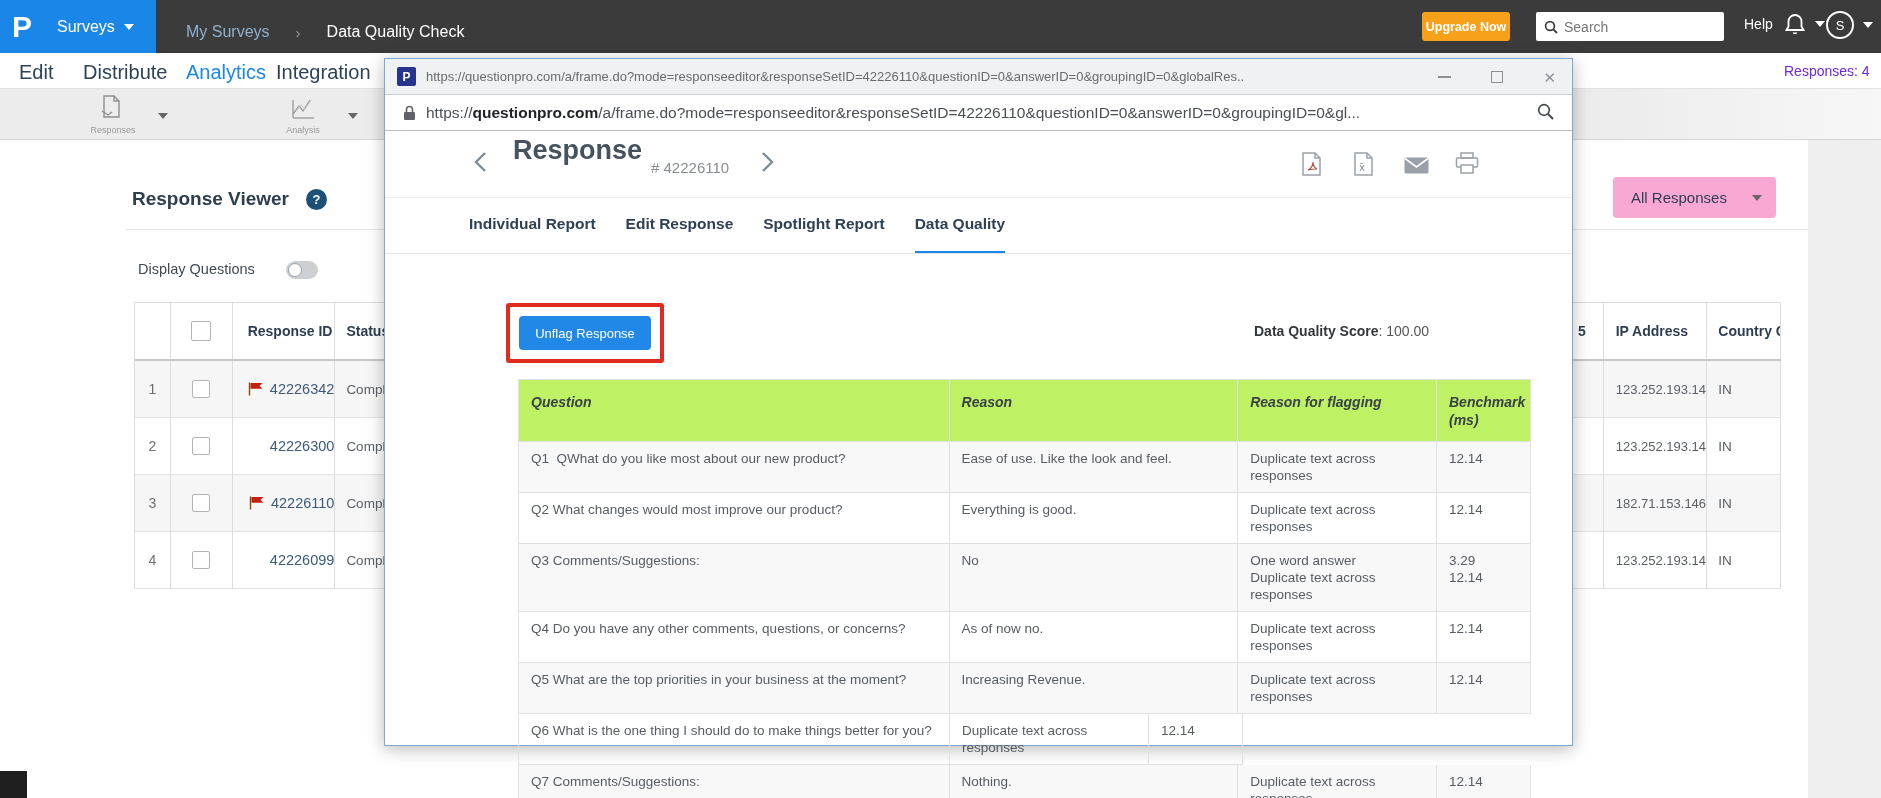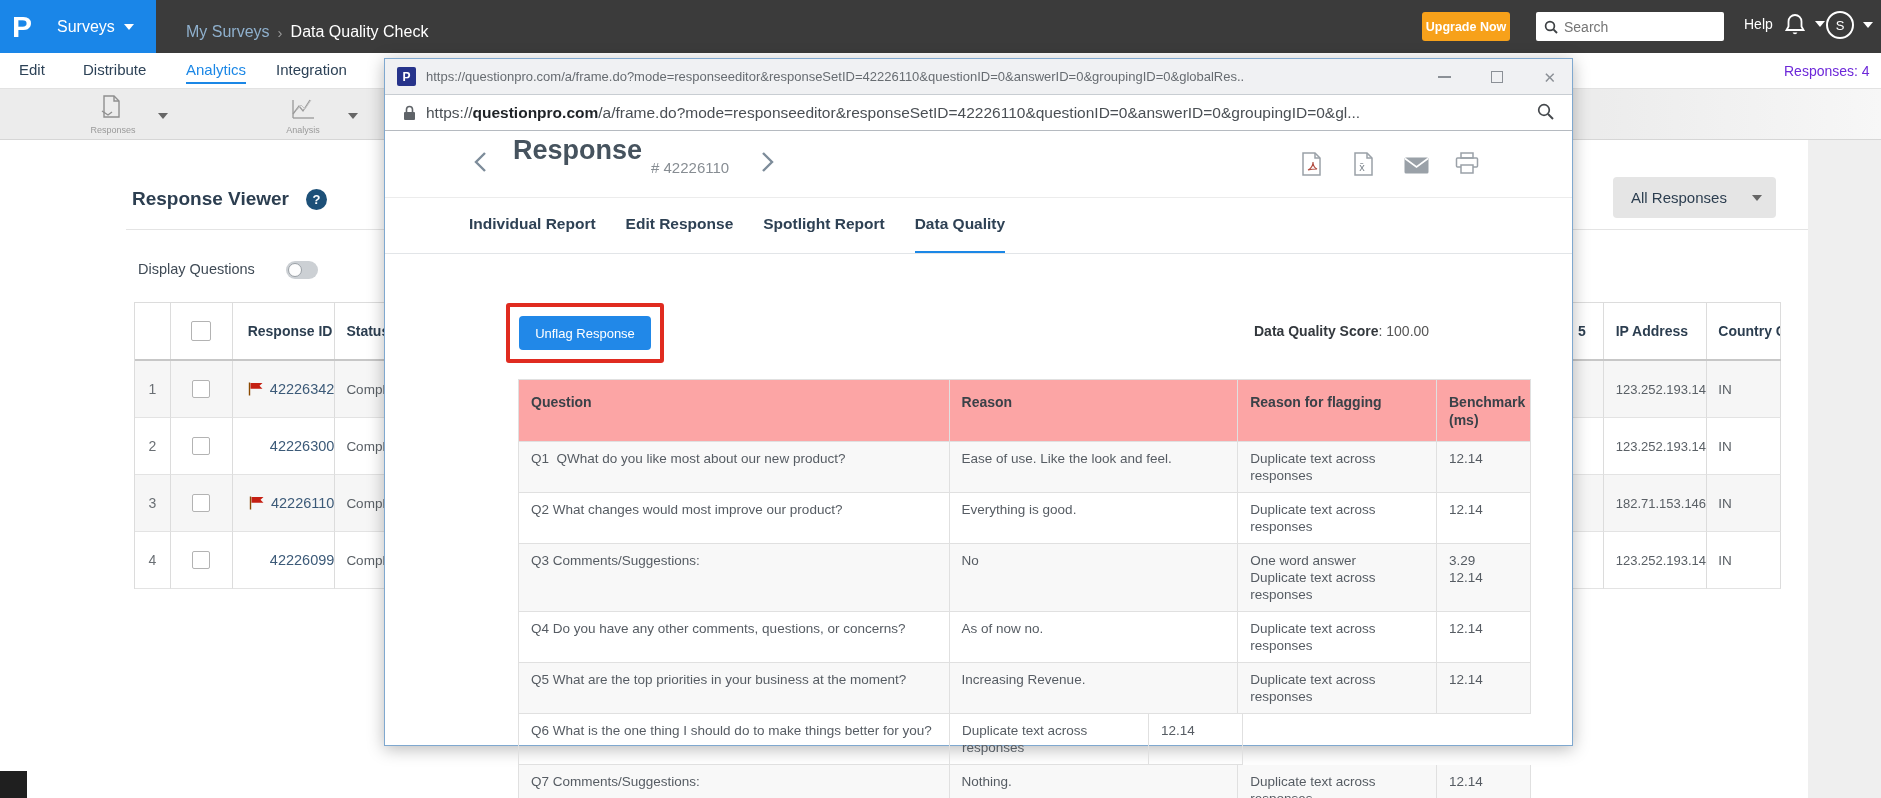--- a/index.html
+++ b/index.html
@@ -8,59 +8,59 @@
     font-family:"Liberation Sans", sans-serif; }
 
   
   #topbar { position:absolute; left:0; top:0; width:1881px; height:53px; background:#3b3b3b; }
   #brand { position:absolute; left:0; top:0; width:156px; height:53px; background:#1a86e8;
     display:flex; align-items:center; cursor:pointer; }
   #brand .logo { color:#fff; font-size:30px; font-weight:bold; margin-left:12px; line-height:1; }
   #brand .plabel { color:#fff; font-size:16px; margin-left:25px; }
   .caret { display:inline-block; width:0; height:0; border-left:5px solid transparent;
     border-right:5px solid transparent; border-top:6px solid #fff; margin-left:9px; }
-  #breadcrumb { position:absolute; left:186px; top:0; height:64px; display:flex; align-items:center; gap:8px; }
+  #breadcrumb { position:absolute; left:186px; top:0; height:64px; display:flex; align-items:center; gap:26px; }
   #breadcrumb .parent { color:#8fb0cd; font-size:16px; cursor:pointer; }
   #breadcrumb .sep { color:#9a9a9a; font-size:15px; }
   #breadcrumb .current { color:#ffffff; font-size:16px; }
   #upgrade-btn { position:absolute; left:1422px; top:12px; width:88px; height:29px; background:#f7a11a;
     border:none; border-radius:3px; color:#fff; font-size:12.5px; font-weight:bold; cursor:pointer;
     font-family:"Liberation Sans", sans-serif; }
   #searchbox { position:absolute; left:1536px; top:12px; width:188px; height:29px; background:#fff;
     border-radius:2px; display:flex; align-items:center; padding-left:8px; }
   #searchbox input { border:none; outline:none; width:140px; margin-left:6px; font-size:14px;
     color:#444; font-family:"Liberation Sans", sans-serif; }
   #help-link { position:absolute; left:1744px; top:16px; color:#fff; font-size:14px; cursor:pointer; }
   #bell { position:absolute; left:1784px; top:12px; display:flex; align-items:center; cursor:pointer; }
   #avatar-wrap { position:absolute; left:1826px; top:11px; display:flex; align-items:center; cursor:pointer; }
   #avatar { width:28px; height:28px; border:2px solid #fff; border-radius:50%; color:#fff;
     font-size:13px; display:flex; align-items:center; justify-content:center; }
 
   
   #navrow { position:absolute; left:0; top:53px; width:1881px; height:35px; background:#fff; }
-  .nav-tab { position:absolute; top:8px; font-size:15px; color:#2d4257; cursor:pointer; padding-bottom:4px; }
+  .nav-tab { position:absolute; top:8px; font-size:20px; color:#2d4257; cursor:pointer; padding-bottom:4px; }
   .nav-tab.active { color:#1b87e6; border-bottom:2px solid #1b87e6; }
   #resp-count { position:absolute; left:1784px; top:10px; font-size:14px; color:#6d28d9; }
 
   
   #toolbar { position:absolute; left:0; top:88px; width:1881px; height:52px;
     background:linear-gradient(to right,#ececec 0%,#ececec 85%,#f7f7f7 100%);
     border-top:1px solid #e2e2e2; border-bottom:1px solid #d6d6d6; }
   .toolgroup { position:absolute; top:4px; width:110px; height:44px; cursor:pointer; }
   .toolgroup .tg-label { position:absolute; left:0; right:0; top:32px; text-align:center;
     font-size:9px; color:#9a9a9a; }
   .toolgroup svg { position:absolute; left:42px; top:2px; }
   .toolgroup .caret { border-top-color:#666; position:absolute; right:0; top:20px; }
 
   
   #page-title { position:absolute; left:132px; top:188px; font-size:19px; font-weight:600; color:#2c3e50; }
   #help-q { position:absolute; left:306px; top:189px; width:21px; height:21px; background:#1d5078;
     border-radius:50%; color:#fff; font-size:13px; font-weight:bold; display:flex; align-items:center;
     justify-content:center; cursor:pointer; }
-  #all-resp { position:absolute; left:1613px; top:177px; width:163px; height:41px; background:#e5e5e5;
+  #all-resp { position:absolute; left:1613px; top:177px; width:163px; height:41px; background:#f9a8d4;
     border-radius:4px; display:flex; align-items:center; cursor:pointer; }
   #all-resp span { font-size:15px; color:#2c3e50; margin-left:18px; }
   #all-resp .caret { border-top-color:#666; position:absolute; right:14px; top:18px; }
   #content-divider { position:absolute; left:126px; top:229px; width:1682px; border-top:1px solid #e4e4e4; }
   #display-q-label { position:absolute; left:138px; top:261px; font-size:14.5px; color:#3f4a55; }
   #toggle { position:absolute; left:286px; top:261px; width:32px; height:18px; background:#ccd0d4;
     border-radius:9px; cursor:pointer; }
   #toggle .knob { position:absolute; left:2px; top:2px; width:14px; height:14px; background:#fdfdfd;
     border:1px solid #9aa0a6; border-radius:50%; }
 
@@ -135,21 +135,21 @@
   #score { position:absolute; left:869px; top:263px; font-size:15px; color:#33383d; font-weight:bold; }
   #score span { font-weight:normal; color:#555; font-size:14px; }
 
   
   #dqt { position:absolute; left:133px; top:320px; width:1013px; border-left:1px solid #e0e0e0;
     border-top:1px solid #e0e0e0; }
   .dq-row { display:flex; }
   .dq-cell { border-right:1px solid #e0e0e0; border-bottom:1px solid #e0e0e0; padding:8px 12px;
     font-size:13.5px; color:#565c63; line-height:17px; }
   .dq-row.head .dq-cell { font-size:14px; font-weight:bold; color:#3a4148; padding:13px 12px; line-height:18px; }
-  .dq-row.head { background:#fca5a5; height:62px; }
+  .dq-row.head { background:#bef264; height:62px;font-style:italic; }
   .dq-row.stripe { background:#f8f8f8; }
   .dq-c1 { width:431px; white-space:pre-wrap; }
   .dq-c2 { width:289px; }
   .dq-c3 { width:199px; }
   .dq-c4 { width:94px; }
 </style>
 </head>
 <body>
 
 <div id="topbar">

